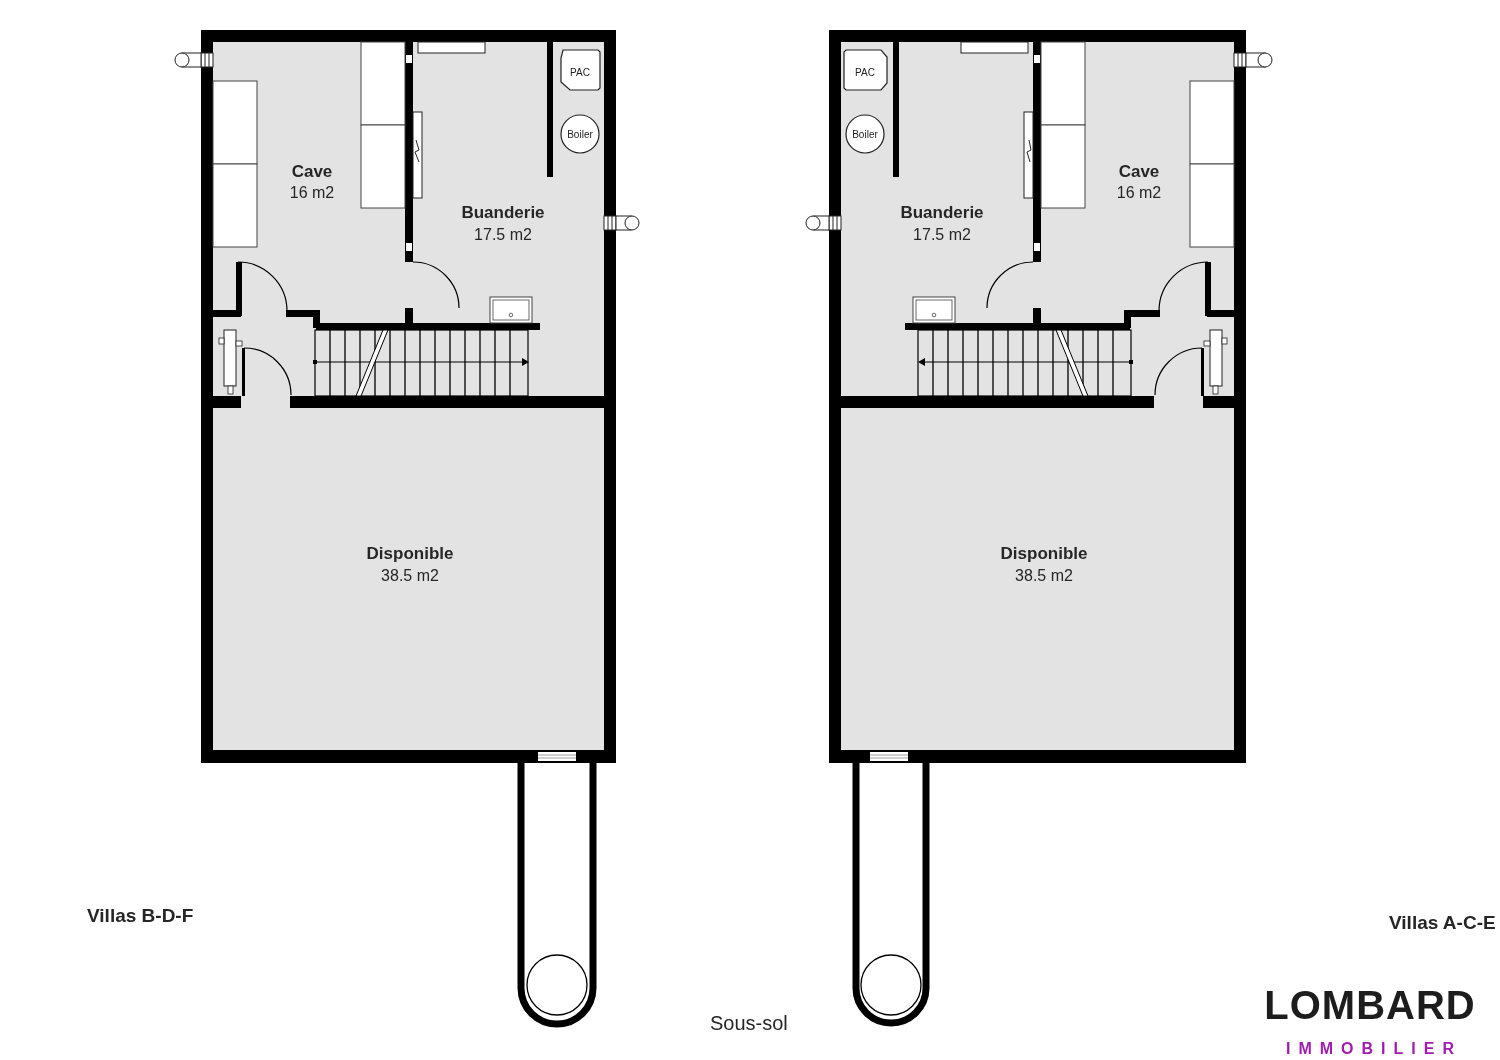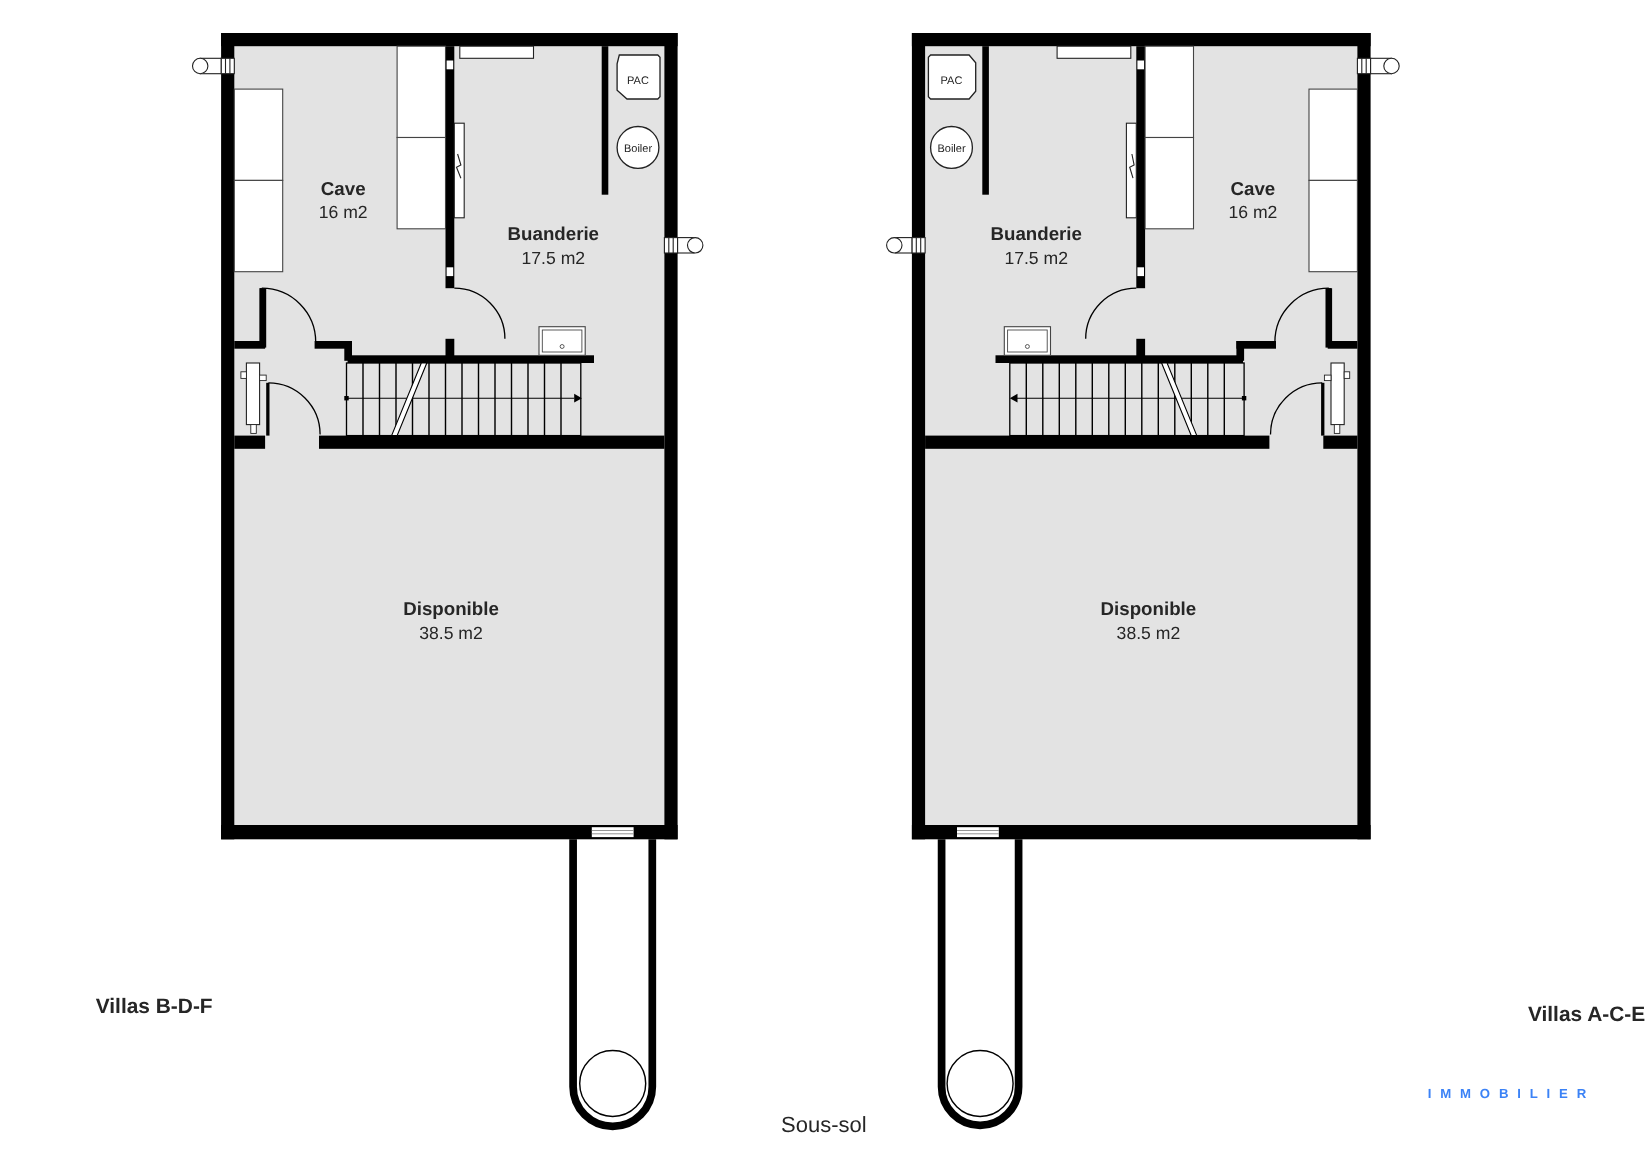--- a/index.html
+++ b/index.html
@@ -5,21 +5,21 @@
   html, body { margin:0; padding:0; background:#ffffff; }
   body { width:1500px; height:1060px; position:relative; overflow:hidden; font-family:"Liberation Sans", sans-serif; color:#222; }
   svg.plan { position:absolute; left:0; top:0; }
   .room-name { font-family:"Liberation Sans", sans-serif; font-weight:bold; font-size:17px; fill:#262626; }
   .room-area { font-family:"Liberation Sans", sans-serif; font-size:16px; fill:#262626; }
   .equip { font-family:"Liberation Sans", sans-serif; font-size:10px; fill:#222; }
   .villa-label { position:absolute; font-weight:bold; font-size:19px; color:#262626; white-space:nowrap;margin-left:44px; }
   .level-title { position:absolute; left:710px; top:1012px; font-size:20px; color:#262626; }
   .logo { position:absolute; left:1262px; top:985px; width:216px; text-align:center; }
   .logo-main { font-size:40px; font-weight:bold; letter-spacing:1px; color:#1d1d1d; line-height:40px; }
-  .logo-sub { font-size:12px; font-weight:bold; letter-spacing:8px; color:#3b82f6; margin-top:2px; padding-left:8px; }
+  .logo-sub { font-size:16px; font-weight:bold; letter-spacing:8px; color:#a21caf; margin-top:15px; padding-left:8px; }
 </style>
 </head>
 <body>
 
 <svg class="plan" width="1500" height="1060" viewBox="0 0 1500 1060" xmlns="http://www.w3.org/2000/svg">
 
   <g>
 
     <rect x="207" y="36" width="403" height="720" fill="#e3e3e3"></rect>
 
@@ -229,14 +229,15 @@
     <text class="equip" x="865" y="138" text-anchor="middle">Boiler</text>
   </g>
 </svg>
 
 <div class="villa-label" style="left:43px; top:905px;">Villas B-D-F</div>
 <div class="villa-label" style="left:1345px; top:912px;text-align:right;">Villas A-C-E</div>
 
 <div class="level-title">Sous-sol</div>
 
 <div class="logo">
+  <div class="logo-main">LOMBARD</div>
   <div class="logo-sub">IMMOBILIER</div>
 </div>
 
 </body></html>

